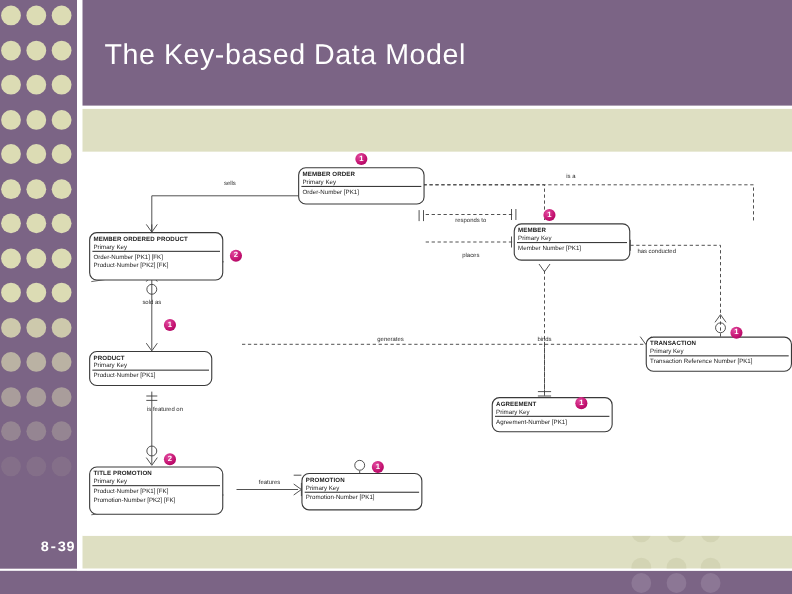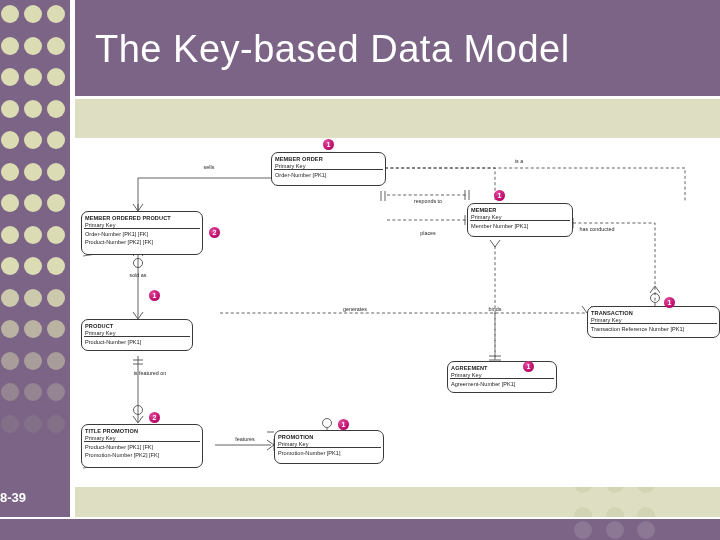--- a/index.html
+++ b/index.html
@@ -4,27 +4,27 @@
 <style>
   html,body{margin:0;padding:0;background:#fff;}
   body{width:720px;height:540px;overflow:hidden;font-family:"Liberation Sans",sans-serif;}
   .slide{position:relative;width:720px;height:540px;background:#ffffff;overflow:hidden;}
 
   
   .sidebar{position:absolute;left:0;top:0;width:70px;height:540px;background:#7b6485;}
   .sidebar-dots{position:absolute;left:0;top:0;width:70px;height:540px;}
   .dot{position:absolute;border-radius:50%;background:#dcdcb4;}
   .sidebar-divider{position:absolute;left:70px;top:0;width:5px;height:540px;background:#ffffff;}
-  .page-num{position:absolute;left:0;top:490px;width:68px;
-            color:#ffffff;font-size:13px;font-weight:bold;letter-spacing:0px;}
+  .page-num{position:absolute;left:0;top:490px;width:68px;text-align:right;
+            color:#ffffff;font-size:13px;font-weight:bold;letter-spacing:0px;font-family:Liberation Mono, monospace;}
 
   
   .title-band{position:absolute;left:75px;top:0;width:645px;height:96px;background:#7b6485;}
   .title-text{position:absolute;left:95px;top:24px;width:620px;height:56px;
-              color:#ffffff;font-size:38px;line-height:50px;letter-spacing:.5px;}
+              color:#ffffff;font-size:26px;line-height:50px;letter-spacing:.5px;}
 
   
   .band-top{position:absolute;left:75px;top:99px;width:645px;height:39px;background:#dedfc2;}
   .band-bottom{position:absolute;left:75px;top:487px;width:645px;height:30px;background:#dedfc2;}
   .band-bottom-dots{position:absolute;left:75px;top:487px;width:645px;height:30px;overflow:hidden;}
   .bdot{position:absolute;border-radius:50%;background:#d3d4b4;}
   .footer-strip{position:absolute;left:0;top:519px;width:720px;height:21px;background:#7b6485;}
   .footer-strip-dots{position:absolute;left:0;top:519px;width:720px;height:21px;overflow:hidden;}
   .fdot{position:absolute;border-radius:50%;background:#8c7795;}
   .white-gap{position:absolute;left:0;top:517px;width:720px;height:2px;background:#ffffff;}

